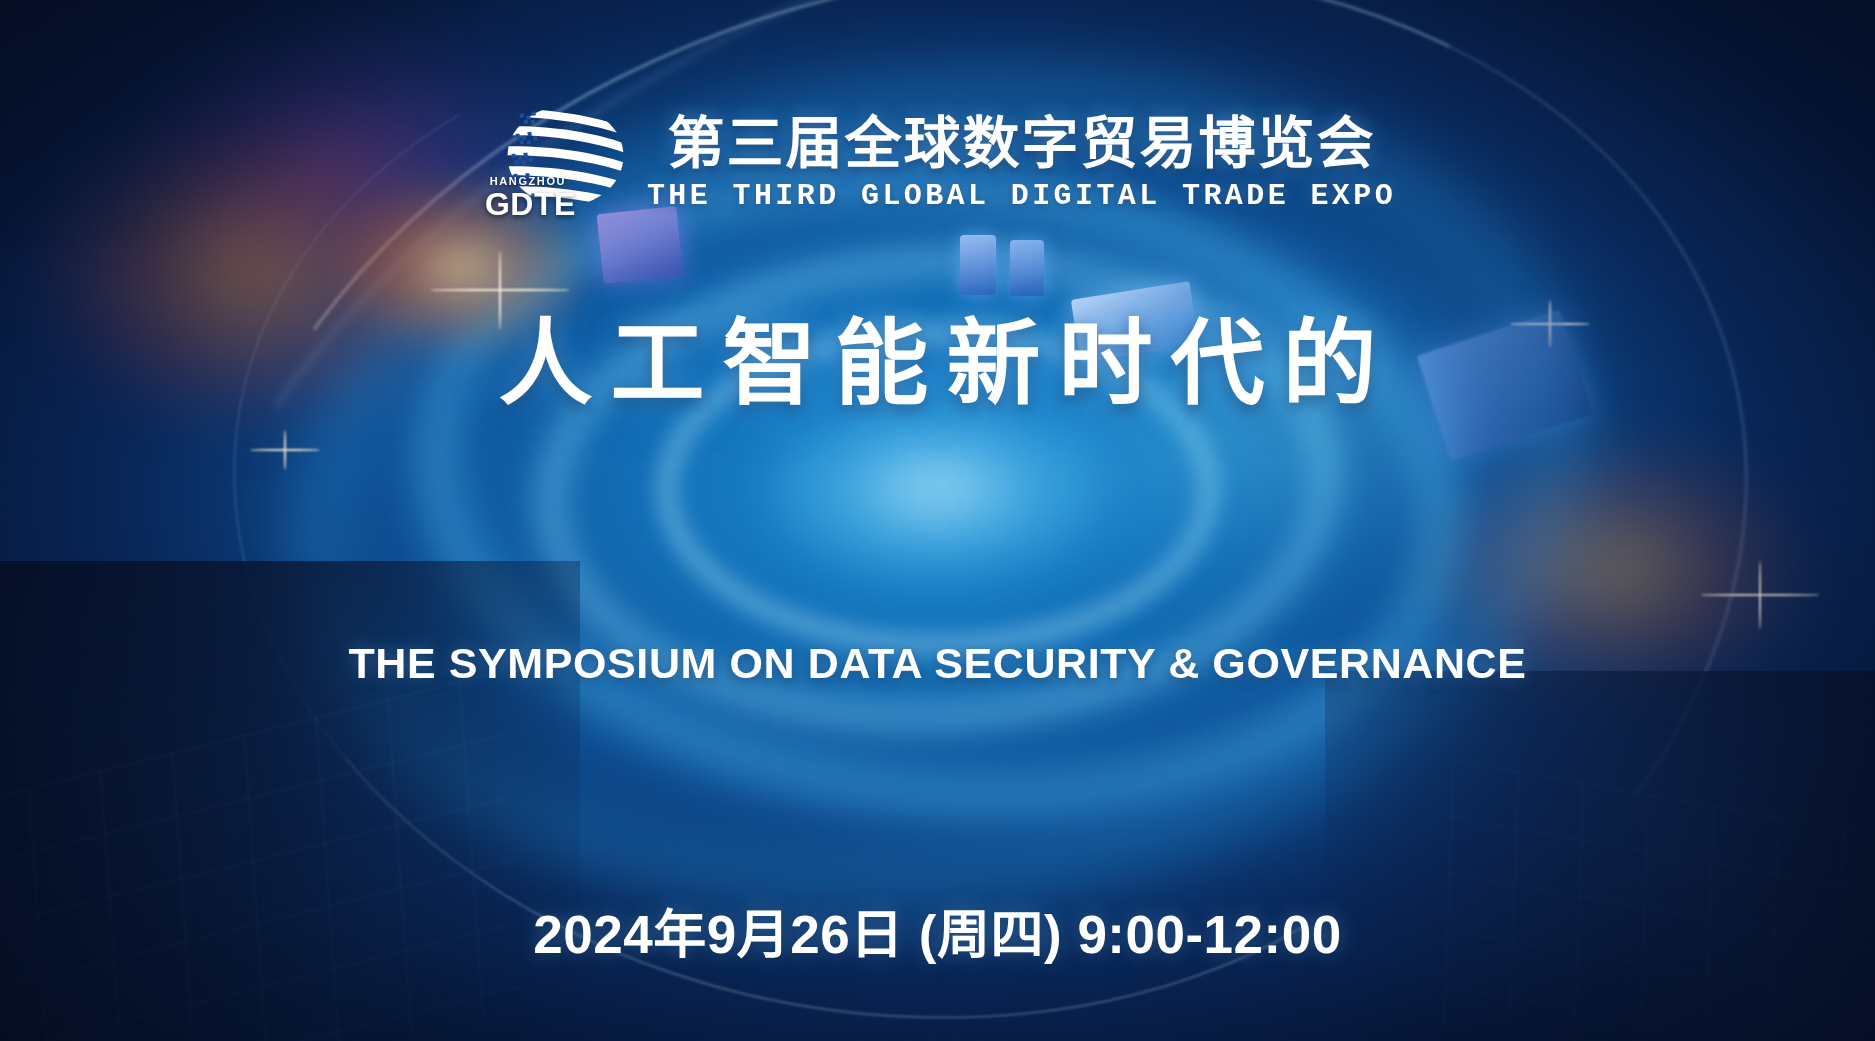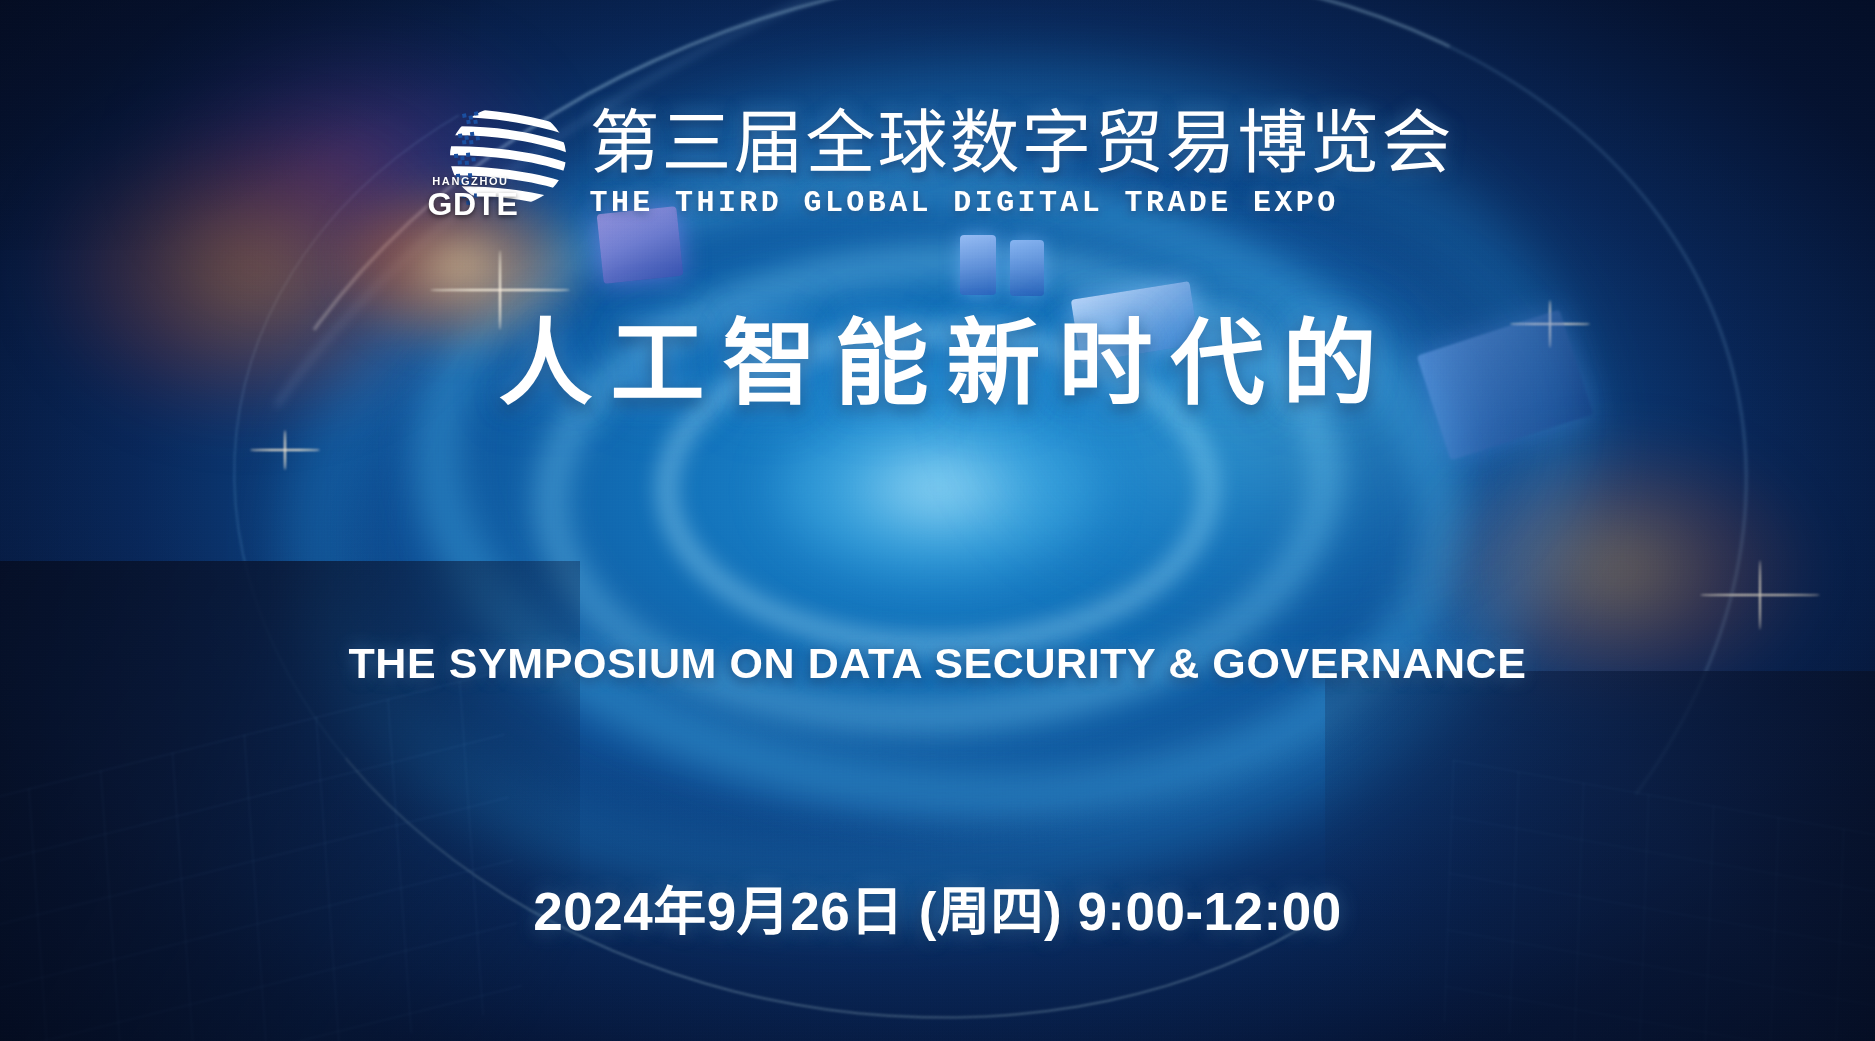--- a/index.html
+++ b/index.html
@@ -312,28 +312,29 @@
     letter-spacing: 0.5px;
     display: block;
     margin-top: 1px;
     text-shadow: 0 2px 5px rgba(0,0,0,0.55);
   }
 
   .expo-names { text-align: left; }
 
   .expo-cn {
     color: #ffffff;
-    font-size: 70px;
-    font-weight: 400;
+    font-size: 57px;
+    font-weight: 700;
     letter-spacing: 2px;
     line-height: 1.06;
     white-space: nowrap;
     text-shadow:
       0 0 18px rgba(120,200,255,0.50),
       0 3px 10px rgba(0,20,60,0.65);
+    text-align: center;
   }
 
   .expo-en {
     color: #ffffff;
     font-size: 30px;
     font-weight: 700;
     letter-spacing: 3.4px;
     line-height: 1.1;
     margin-top: 7px;
     white-space: nowrap;
@@ -392,21 +393,21 @@
     text-shadow:
       0 0 18px rgba(110,195,255,0.45),
       0 3px 12px rgba(0,18,52,0.58);
     text-align: center;
   }
 
   
   .datebar {
     position: absolute;
     left: 50%;
-    top: 869px;
+    top: 892px;
     transform: translateX(-50%);
   }
   .date-text {
     color: #ffffff;
     font-size: 53px;
     font-weight: 700;
     letter-spacing: 0.5px;
     white-space: nowrap;
     text-shadow:
       0 0 20px rgba(110,195,255,0.45),

